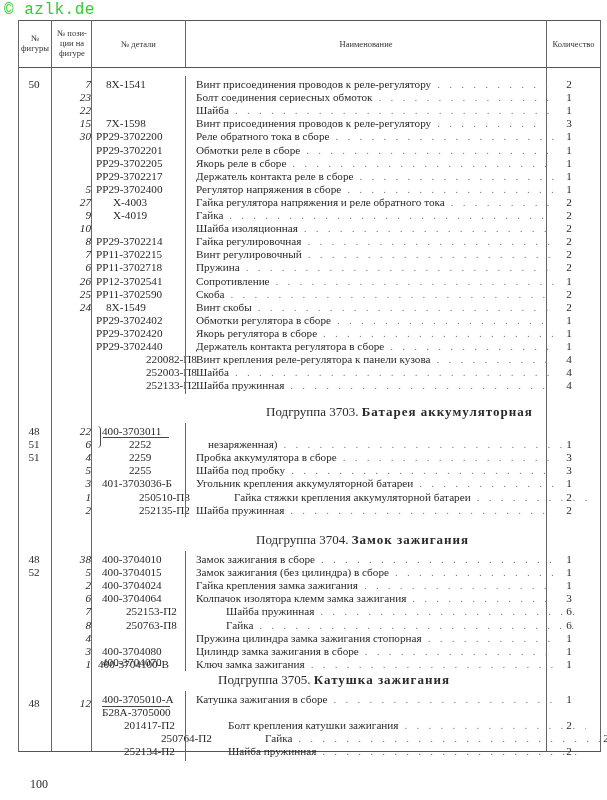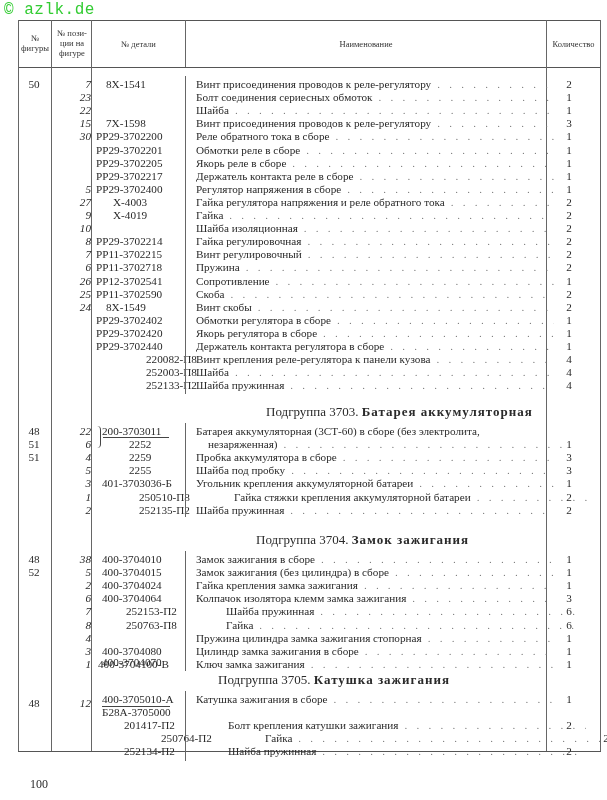--- a/index.html
+++ b/index.html
@@ -219,22 +219,21 @@
         <span class="pos"></span>
         <span class="part" style="left: 128px;">252133-П2</span>
         <span class="name"><span>Шайба пружинная</span><span class="dots"> . . . . . . . . . . . . . . . . . . . . . . . . . . . . . . . . . . . .</span></span>
         <span class="qty">4</span>
       </div>
       <div class="vline" style="left: 167px; top: 56px; height: 318.4px;"></div>
       <div class="sub" style="top: 384px; left: 248px;"><span>Подгруппа 3703.</span> <b>Батарея аккумуляторная</b></div>
       <div class="row" style="top: 405px; left: 0px; width: 583px;">
         <span class="fig">48</span>
         <span class="pos">22</span>
-        <span class="part" style="left: 84px;">200-3703011</span>
-        <span class="name"><span>Батарея аккумуляторная (3СТ-60) в сборе (без электролита,</span></span>
+        <span class="part" style="left: 84px;">400-3703011</span>
         <span class="qty"></span>
       </div>
       <div class="row" style="top: 418.1px; left: 0px; width: 583px;">
         <span class="fig">51</span>
         <span class="pos">6</span>
         <span class="part" style="left: 111px;">2252</span>
         <span class="name" style="padding-left: 12px;"><span>незаряженная)</span><span class="dots"> . . . . . . . . . . . . . . . . . . . . . . . . . . . . . . . . . . . .</span></span>
         <span class="qty">1</span>
       </div>
       <div class="row" style="top: 431.2px; left: 0px; width: 583px;">

